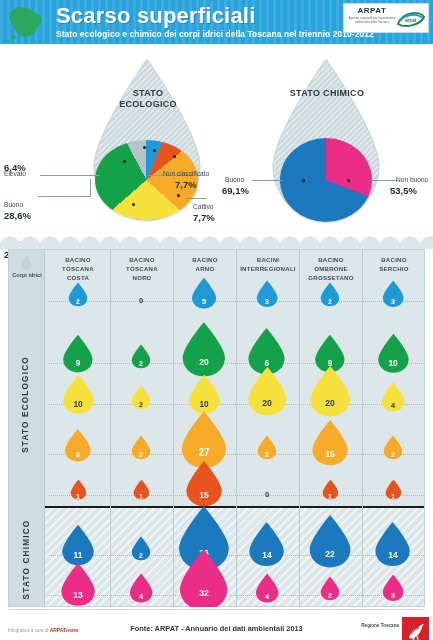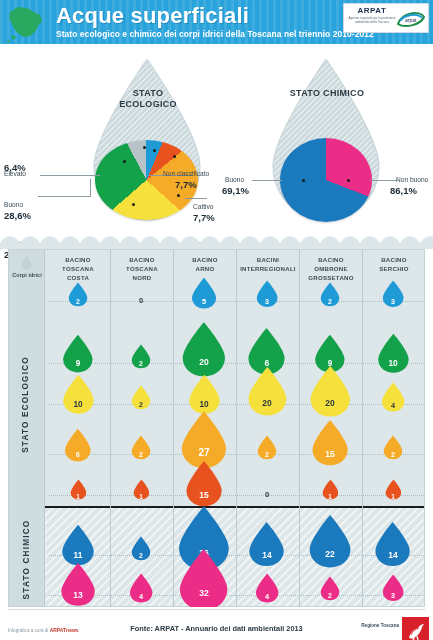--- a/index.html
+++ b/index.html
@@ -139,21 +139,21 @@
 
   <div class="header">
     <div class="header-stripes"></div>
 
     <svg class="tuscany-map" viewBox="0 0 44 44">
       <path d="M6 10 L14 5 L23 6 L30 10 L36 13 L38 19 L34 24 L31 30 L26 34 L20 35 L15 32 L11 28 L8 22 L5 16 Z" fill="#2aa85f"></path>
       <path d="M7 34 L10 33 L12 36 L9 38 Z" fill="#2aa85f"></path>
       <path d="M3 39 L5 38 L6 40 L4 41 Z" fill="#2aa85f"></path>
     </svg>
 
-    <div class="header-title">Acque superficiali</div>
+    <div class="header-title">Scarso superficiali</div>
     <div class="header-sub">Stato ecologico e chimico dei corpi idrici della Toscana nel triennio 2010-2012</div>
 
     <div class="arpat-logo">
       <div class="arpat-name">ARPAT</div>
       <div class="arpat-tag">Agenzia regionale per la protezione ambientale della Toscana</div>
       <svg class="arpat-swoosh" viewBox="0 0 30 21">
         <path d="M2 16 C6 4, 24 2, 28 9 C24 18, 8 20, 2 16 Z" fill="none" stroke="#1c8b43" stroke-width="2"></path>
         <path d="M4 13 C9 6, 22 5, 26 10" fill="none" stroke="#1e9ad6" stroke-width="2"></path>
         <text x="9" y="14" font-size="5" fill="#1a2f4b" font-family="Liberation Sans, sans-serif">arpat</text>
       </svg>
@@ -230,21 +230,21 @@
       <div class="dot" style="left:22px; top:41px;"></div>
       <div class="dot" style="left:67px; top:41px;"></div>
     </div>
 
     <div class="leader" style="left:252px; top:134px; width:30px;"></div>
     <div class="lbl" style="left:225px; top:130px;">Buono</div>
     <div class="val" style="left:222px; top:139px;">69,1%</div>
 
     <div class="leader" style="left:370px; top:134px; width:28px;"></div>
     <div class="lbl" style="left:396px; top:130px;">Non buono</div>
-    <div class="val" style="left:390px; top:139px;">86,1%</div>
+    <div class="val" style="left:390px; top:139px;">53,5%</div>
   </div>
 
   <svg class="scallop" viewBox="0 0 433 16" preserveAspectRatio="none">
     <path d="M0 16 L0 10 Q10 -4 20 10 Q30 -4 40 10 Q50 -4 60 10 Q70 -4 80 10 Q90 -4 100 10
              Q110 -4 120 10 Q130 -4 140 10 Q150 -4 160 10 Q170 -4 180 10 Q190 -4 200 10
              Q210 -4 220 10 Q230 -4 240 10 Q250 -4 260 10 Q270 -4 280 10 Q290 -4 300 10
              Q310 -4 320 10 Q330 -4 340 10 Q350 -4 360 10 Q370 -4 380 10 Q390 -4 400 10
              Q410 -4 420 10 Q430 -4 440 10 L440 16 Z" fill="#dde7e9"></path>
   </svg>
 

